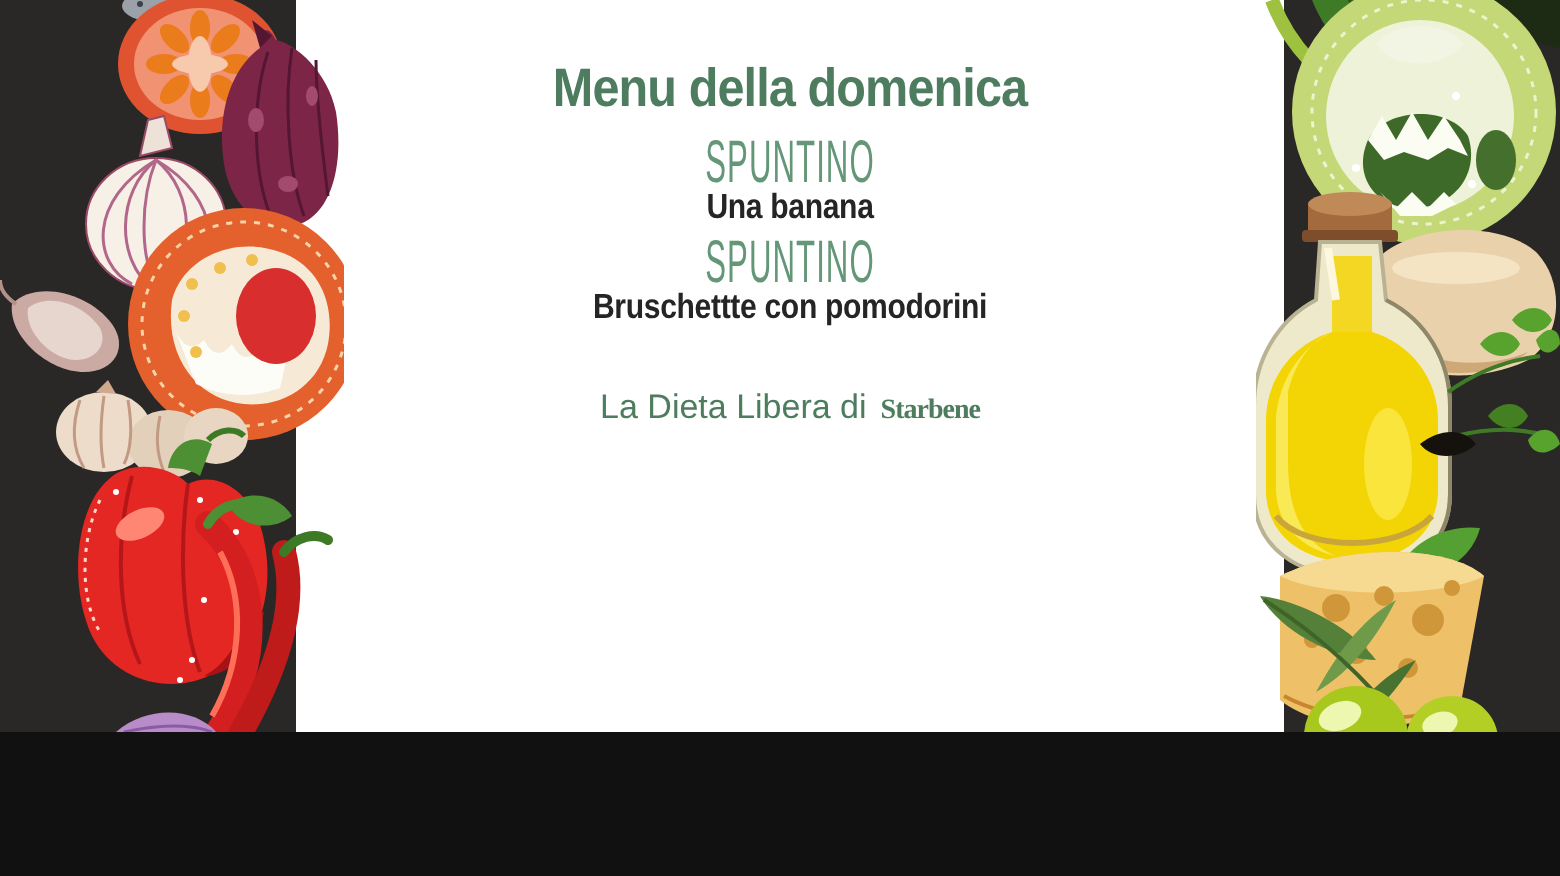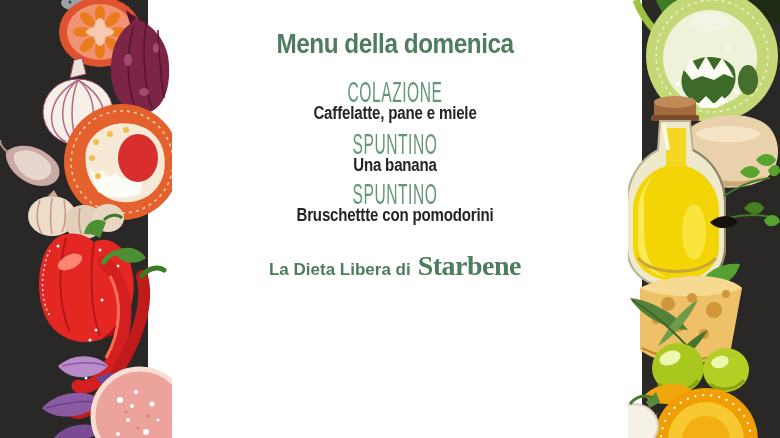--- a/index.html
+++ b/index.html
@@ -1,18 +1,18 @@
 <!DOCTYPE html>
 <html><head>
 <meta charset="utf-8">
 <title>Menu della domenica</title>
 <style>
   html,body{margin:0;padding:0;background:#111;}
   .stage{
-    position:relative;width:780px;height:438px;overflow:hidden;
+    position:relative;width:780px;height:366px;overflow:hidden;
     background:#2a2826;font-family:"Liberation Sans",sans-serif;
   }
   .panel{
     position:absolute;left:148px;top:0;width:494px;height:438px;
     background:#ffffff;z-index:0;
   }
   .art{position:absolute;top:0;height:438px;z-index:1;pointer-events:none;}
   .art-left{left:0;width:172px;}
   .art-right{left:628px;width:152px;}
   .panel-content{position:relative;width:100%;height:100%;text-align:center;}
@@ -29,36 +29,32 @@
   .item{
     height:18px;line-height:18px;font-size:17.5px;font-weight:bold;
     color:#252525;transform:scaleX(0.86);white-space:nowrap;
     letter-spacing:-0.2px;
   }
   .mt20{margin-top:20px}.mt10{margin-top:10px}.mt6{margin-top:6px}.mt4{margin-top:4px}.mt8{margin-top:8px}
   .footer{
     margin-top:30px;height:24px;line-height:24px;color:#4d7c5f;
     display:flex;align-items:baseline;justify-content:center;gap:7px;
   }
-  .footer .prefix{font-size:17px;font-weight:bold;text-align:right;}
-  .footer .brand{font-family:"Liberation Serif",serif;font-size:28px;font-weight:bold;letter-spacing:-0.5px;}
+  .footer .prefix{font-size:17px;font-weight:normal;text-align:right;}
+  .footer .brand{font-family:"Liberation Serif",serif;font-size:14px;font-weight:bold;letter-spacing:-0.5px;}
 </style>
 </head>
 <body>
 
 <div class="stage">
 
   <div class="panel">
     <div class="panel-content">
       <h1 class="title">Menu della domenica</h1>
 
-      <section>
-        <div class="hdr mt20">COLAZIONE</div>
-        <div class="item">Caffelatte, pane e miele</div>
-      </section>
 
       <section>
         <div class="hdr mt10">SPUNTINO</div>
         <div class="item">Una banana</div>
       </section>
 
 
       <section>
         <div class="hdr mt8">SPUNTINO</div>
         <div class="item">Bruschettte con pomodorini</div>

